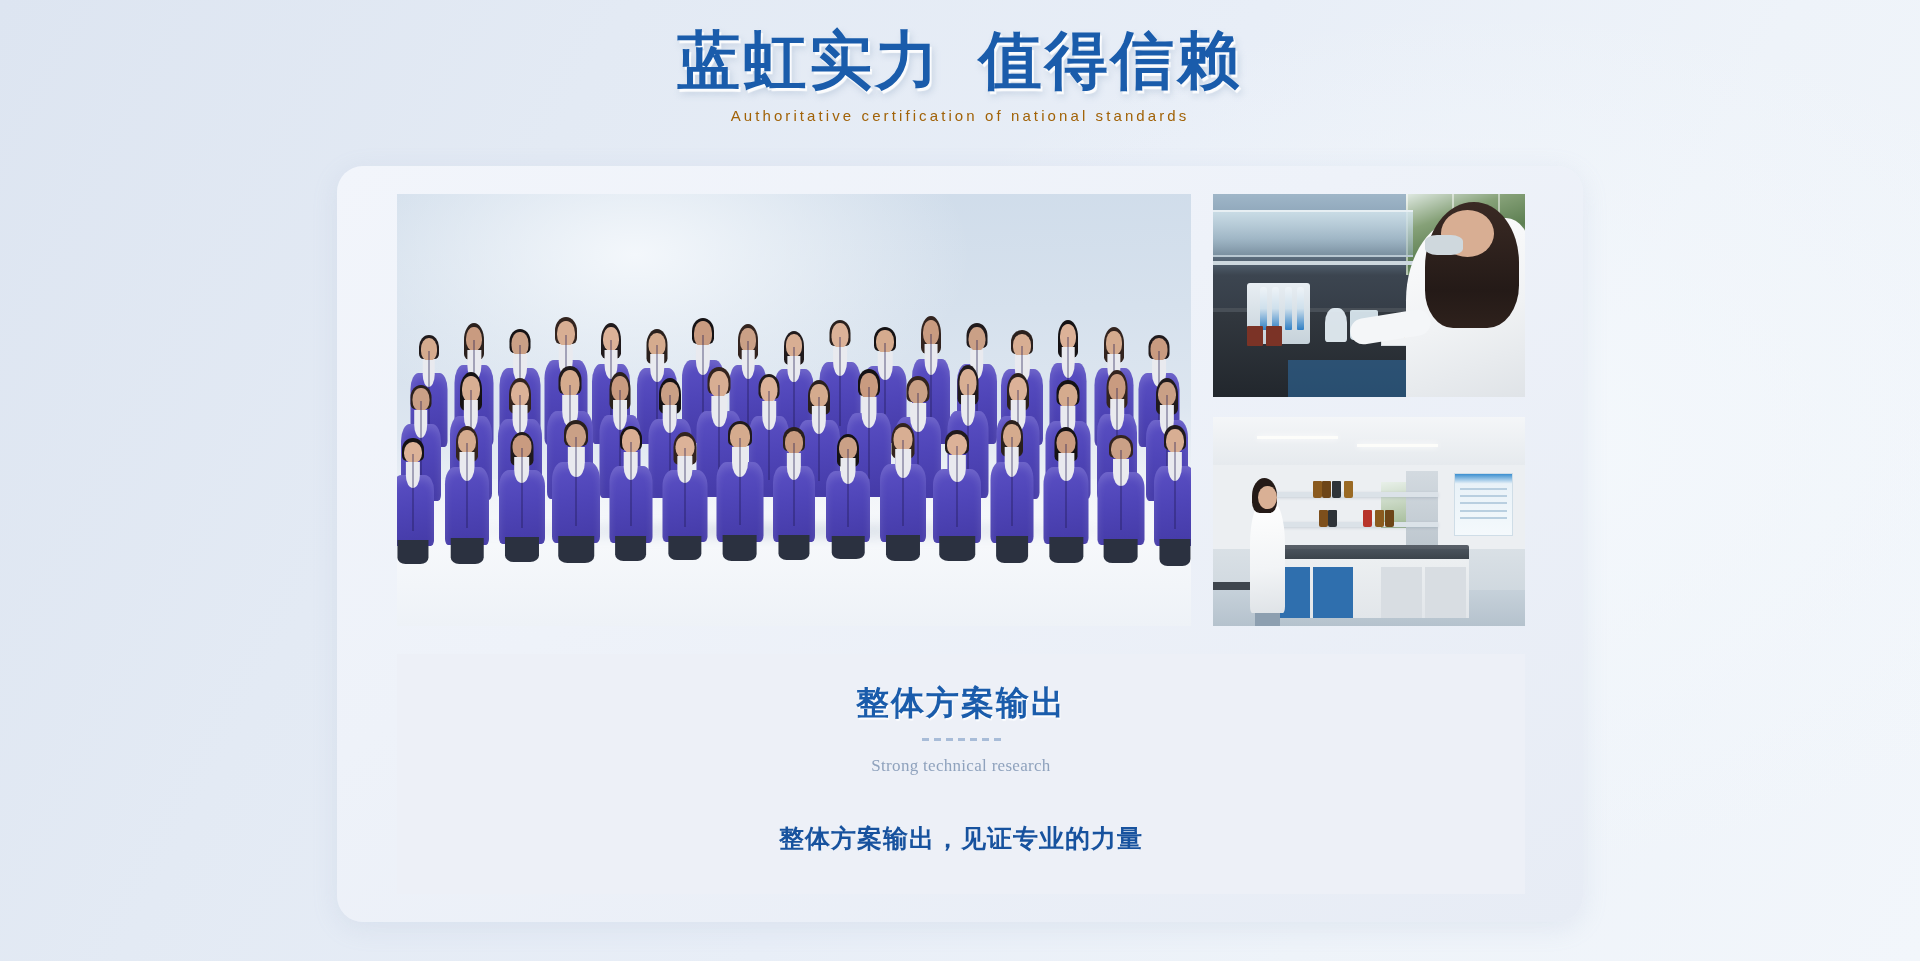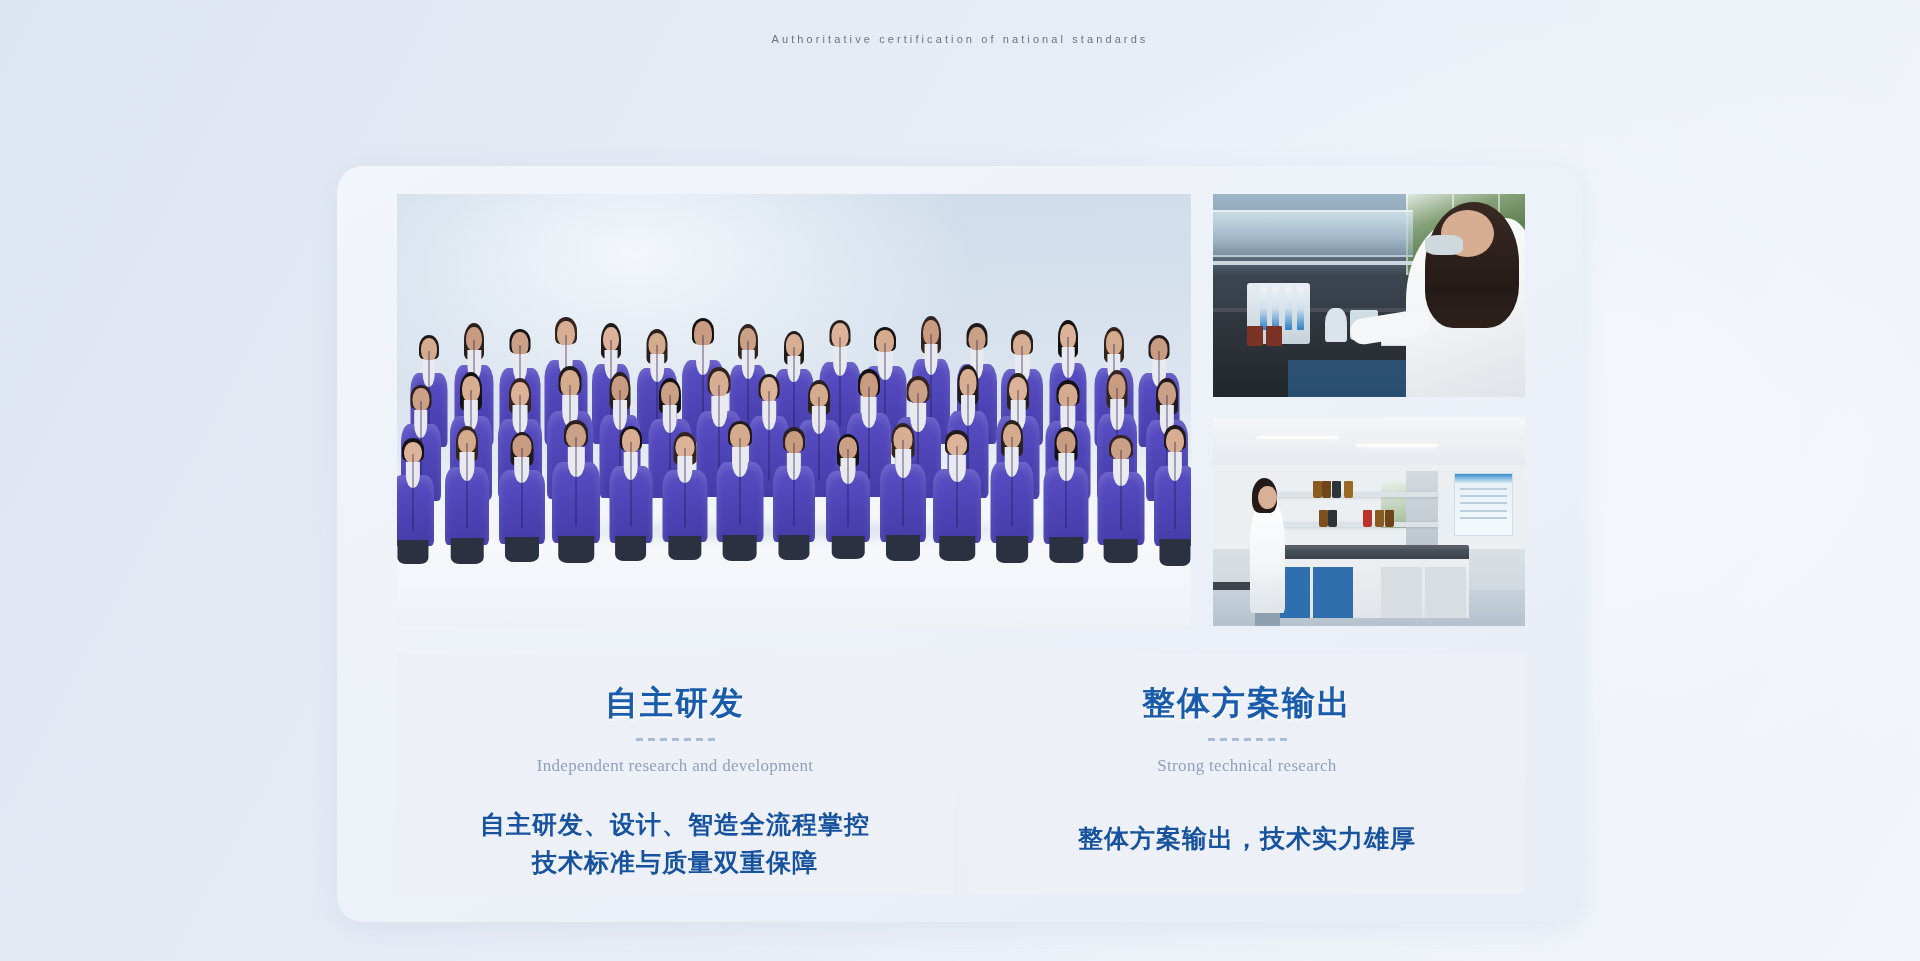--- a/index.html
+++ b/index.html
@@ -15,21 +15,21 @@
   
   .heading{position:absolute;left:0;top:24px;width:1920px;text-align:center;}
   .h-title{
     font-family:"Liberation Serif","DejaVu Serif",serif;
     font-size:63px;font-weight:700;color:#1a5cab;
     letter-spacing:3px;line-height:1.18;
     text-shadow:2px 3px 1px rgba(255,255,255,.92), 3px 5px 7px rgba(150,172,200,.45);
     white-space:pre;
   }
   .h-sub{
-    margin-top:9px;font-size:11px;color:#737373;
+    margin-top:9px;font-size:15px;color:#a16207;
     letter-spacing:3.1px;font-weight:400;
   }
 
   
   .panel{
     position:absolute;left:337px;top:166px;width:1246px;height:756px;
     background:linear-gradient(150deg,#f2f5fb 0%,#eef2f9 40%,#e7ecf5 100%);
     border-radius:26px;
     box-shadow:0 6px 26px rgba(150,170,200,.16);
   }
@@ -191,20 +191,21 @@
     letter-spacing:1px;white-space:pre-line;
   }
   .card.right .c-desc{margin-top:44px;}
 </style>
 </head>
 <body>
 
 <div class="stage">
 
   <div class="heading">
+    <div class="h-title">蓝虹实力  值得信赖</div>
     <div class="h-sub">Authoritative certification of national standards</div>
   </div>
 
   <div class="panel">
 
     <div class="media">
 
       <div class="photo photo-team">
         <div class="team-bg"></div>
         <div class="floor"></div>
@@ -634,46 +635,31 @@
           <div class="plegs"></div>
           <div class="person"></div>
           <div class="phair"></div>
           <div class="phead"></div>
         </div>
       </div>
     </div>
 
     <div class="cards">
 
-      <div class="card left">
-        <div class="c-title">自主研发</div>
-        <div class="c-dots">
-          <span></span>
-            <span></span>
-            <span></span>
-            <span></span>
-            <span></span>
-            <span></span>
-            <span></span>
-        </div>
-        <div class="c-en">Independent research and development</div>
-        <div class="c-desc">自主研发、设计、智造全流程掌控
-技术标准与质量双重保障</div>
-      </div>
 
       <div class="card right">
         <div class="c-title">整体方案输出</div>
         <div class="c-dots">
           <span></span>
             <span></span>
             <span></span>
             <span></span>
             <span></span>
             <span></span>
             <span></span>
         </div>
         <div class="c-en">Strong technical research</div>
-        <div class="c-desc">整体方案输出，技术实力雄厚</div>
+        <div class="c-desc">整体方案输出，见证专业的力量</div>
       </div>
     </div>
 
   </div>
 </div>
 
 </body></html>

